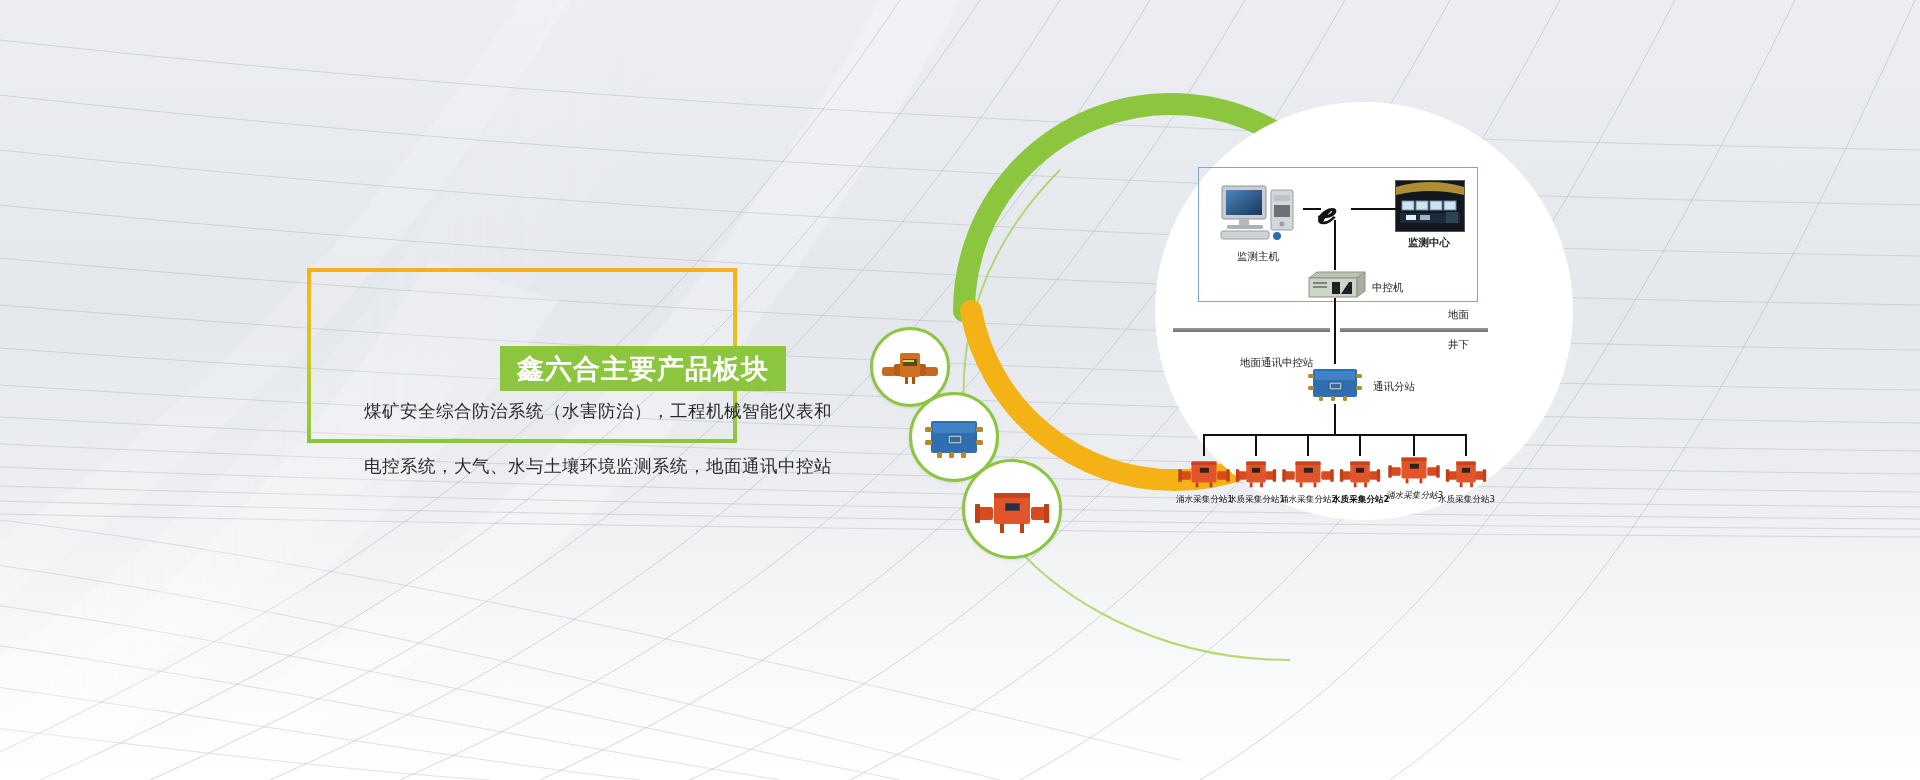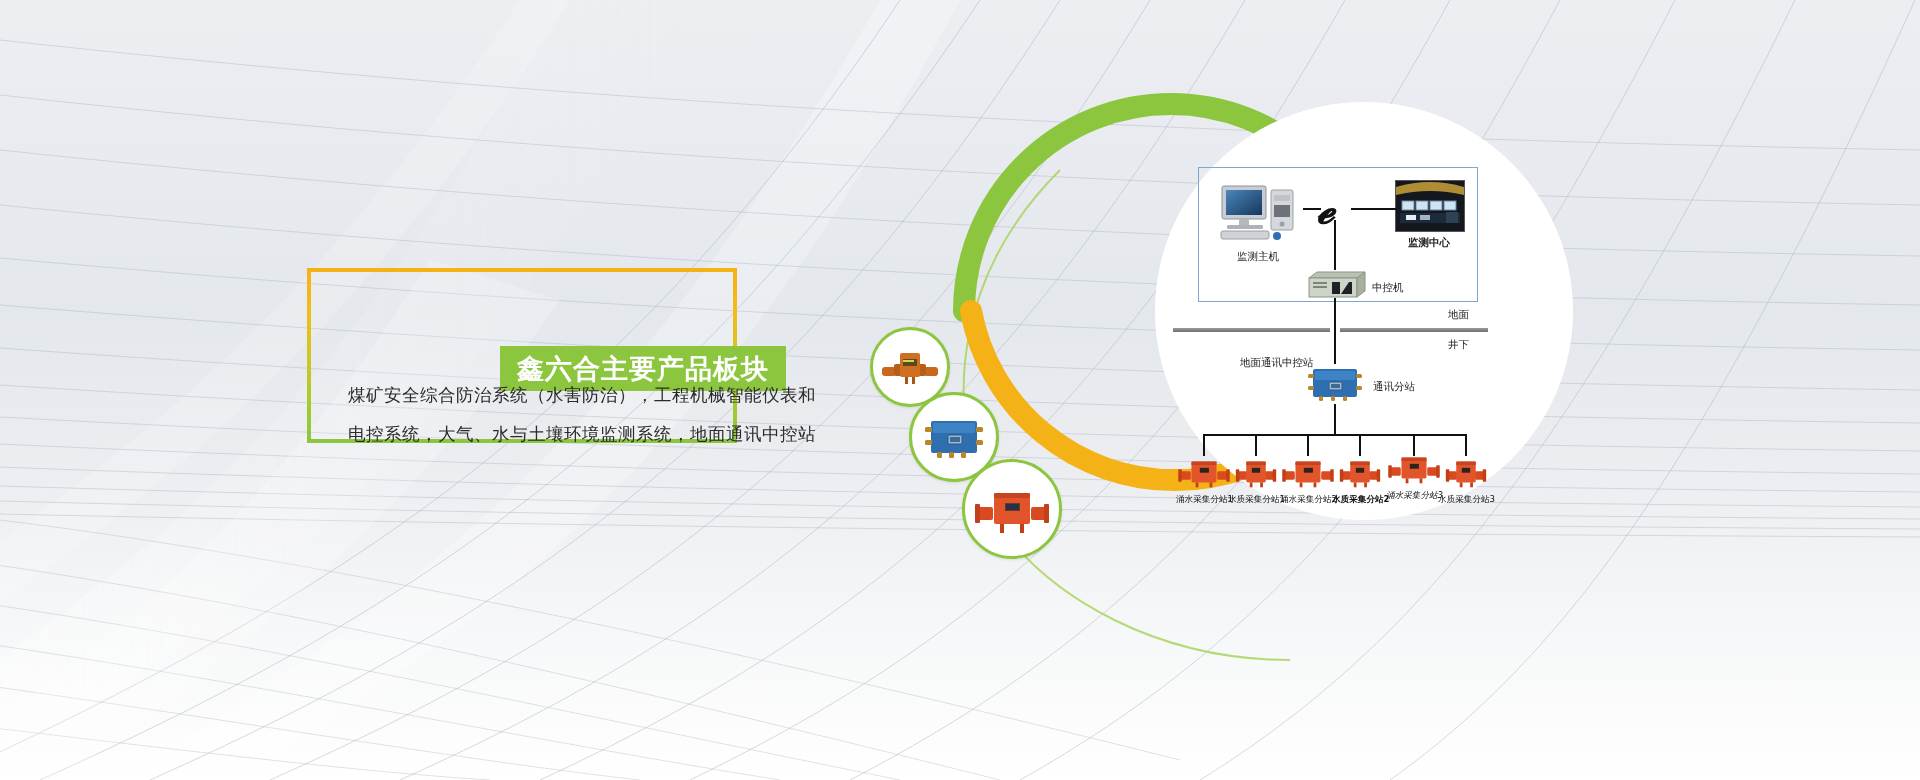--- a/index.html
+++ b/index.html
@@ -22,21 +22,21 @@
 
   #title-banner{position:absolute;left:500px;top:310px;height:45px;
     background:#8cc63e;display:flex;align-items:center;padding:0 17px;box-sizing:border-box;margin-top:36px;}
   #title-banner .t{
     color:#ffffff;font-size:27px;font-weight:bold;letter-spacing:1px;
     font-family:"DejaVu Sans","Liberation Sans",sans-serif;line-height:1;}
 
   #body-text{position:absolute;left:348px;top:376px;width:520px;
     font-size:17.5px;line-height:39px;color:#2a2a2a;letter-spacing:.5px;
     font-family:"DejaVu Sans","Liberation Sans",sans-serif;}
-  #body-text p{margin:0;}
+  #body-text p{margin:16px;}
 
   
   #diagram-wrap{position:absolute;left:900px;top:40px;width:1000px;height:700px;}
   .arc-svg{position:absolute;left:0;top:0;width:1000px;height:700px;}
 
   .white-disc{position:absolute;left:255px;top:62px;width:418px;height:418px;
     border-radius:50%;background:#ffffff;}
 
   
   .bubble{position:absolute;border-radius:50%;background:#ffffff;

